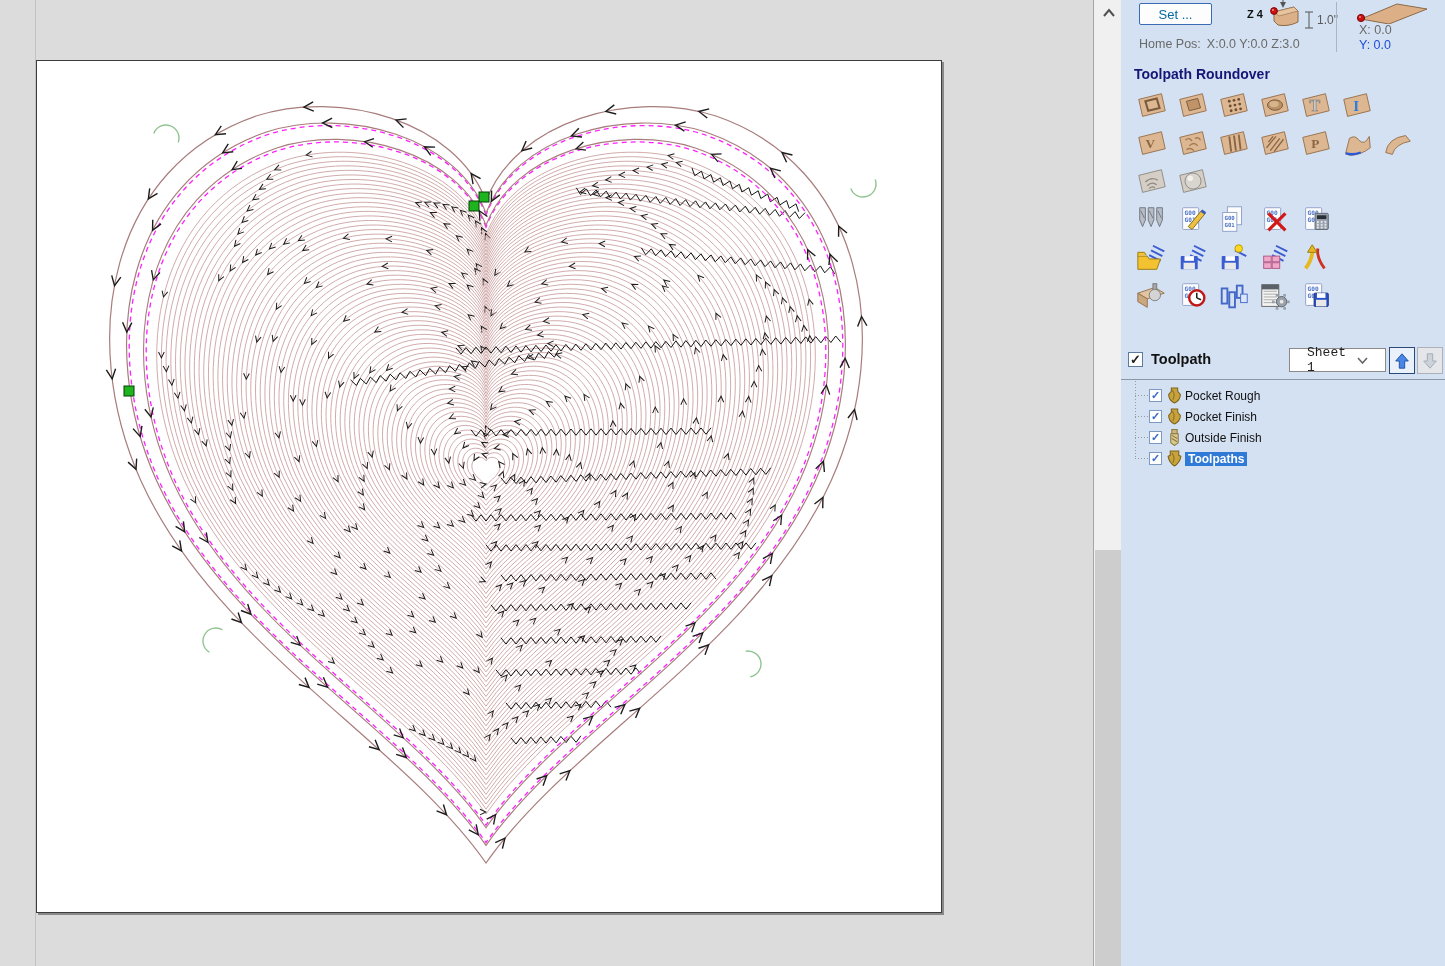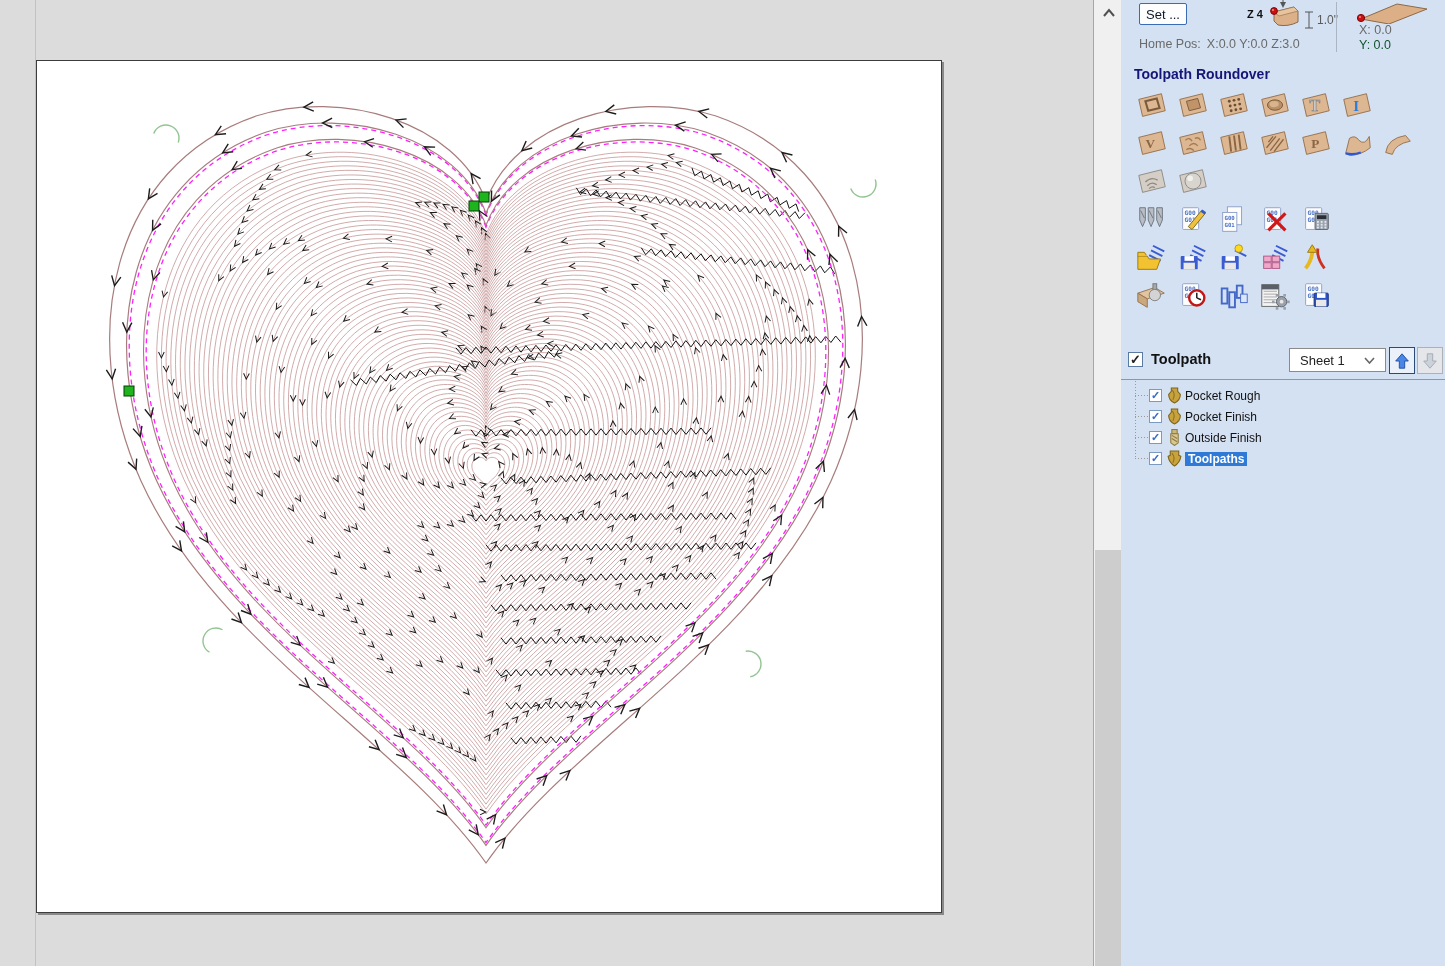--- a/index.html
+++ b/index.html
@@ -19,49 +19,49 @@
              border-left:1px solid #a6a6a6; }
   .vscroll-btn { position:absolute; left:1px; top:0; width:27px; height:26px; background:#f0f0f0;
                  display:flex; align-items:center; justify-content:center; cursor:pointer; }
   .vscroll-thumb { position:absolute; left:1px; top:550px; width:27px; height:416px; background:#cdcdcd; }
 
   
   .panel { position:absolute; left:1121px; top:0; width:324px; height:966px; background:#d4e1f2;
            font-size:13px; color:#1a1a1a; }
 
   
-  .set-btn { position:absolute; left:18px; top:3px; width:48px; height:22px; background:#fdfdfd;
+  .set-btn { position:absolute; left:18px; top:3px; width:73px; height:22px; background:#fdfdfd;
              border:1px solid #3a6cb4; border-radius:2px; font-family:"Liberation Sans",sans-serif;
-             font-size:13px; color:#0f172a; cursor:pointer; }
+             font-size:13px; color:#0369a1; cursor:pointer; }
   .z0 { position:absolute; left:126px; top:8px; font-size:11px; font-weight:bold; color:#111; }
   .origin-block { position:absolute; left:146px; top:0; }
   .thick { position:absolute; left:182px; top:10px; display:flex; align-items:center; gap:2px;
            color:#5a5a5a; font-size:12px; }
   .homepos { position:absolute; left:18px; top:37px; color:#6a6a6a; font-size:12.5px; }
   .homepos b { font-weight:normal; margin-right:6px; }
   .origin-divider { position:absolute; left:215px; top:2px; width:1px; height:50px; background:#aab4c2; }
   .xy-block { position:absolute; left:226px; top:0; }
   .xy-x { position:absolute; left:238px; top:23px; color:#6a6a6a; font-size:12.5px; }
-  .xy-y { position:absolute; left:238px; top:38px; color:#14532d; font-size:12.5px; }
+  .xy-y { position:absolute; left:238px; top:38px; color:#1d4ed8; font-size:12.5px; }
 
   
   .tp-ops-title { position:absolute; left:13px; top:66px; font-size:14px; font-weight:bold; color:#151578; }
   #tp-ops-rows { position:absolute; left:14px; top:90px; width:300px; }
   .tp-row { display:flex; gap:7px; margin-bottom:6px; }
   .tp-icon { width:34px; height:32px; display:inline-block; cursor:pointer; }
   .tp-icon svg { display:block; }
 
   
   .tp-header { position:absolute; left:0; top:348px; width:324px; height:30px; }
   .cb-outer { position:absolute; left:7px; top:4px; width:15px; height:15px; background:#fff;
               border:1px solid #5a7aa0; font-size:13px; line-height:13px; text-align:center;
               color:#222; font-weight:bold; cursor:pointer; }
   .tp-title { position:absolute; left:30px; top:3px; font-size:14.5px; font-weight:bold; color:#111; }
   .combo { position:absolute; left:168px; top:0px; width:97px; height:24px; background:#fff;
-           border:1px solid #8a8a8a; display:flex; align-items:center; padding:0 10px; cursor:pointer; }
+           border:1px solid #8a8a8a; display:flex; align-items:center; padding:0 17px; cursor:pointer;font-family:Liberation Mono, monospace; }
   .combo .combo-label { flex:1; font-size:13px; color:#222; }
   .sort-btn { position:absolute; top:-1px; width:26px; height:27px; display:flex; align-items:center;
               justify-content:center; cursor:pointer; border:1px solid; }
   .sort-up { left:268px; background:#eaf1fb; border-color:#2a4a7a; }
   .sort-down { left:296px; background:#e4e6ea; border-color:#aeb2b8; cursor:default; }
   .tp-separator { position:absolute; left:0; top:379px; width:324px; height:1px; background:#8a97a8; }
 
   
   #tp-list { position:absolute; left:0; top:385px; width:324px; }
   .tp-item { position:relative; height:21px; display:flex; align-items:center; }

